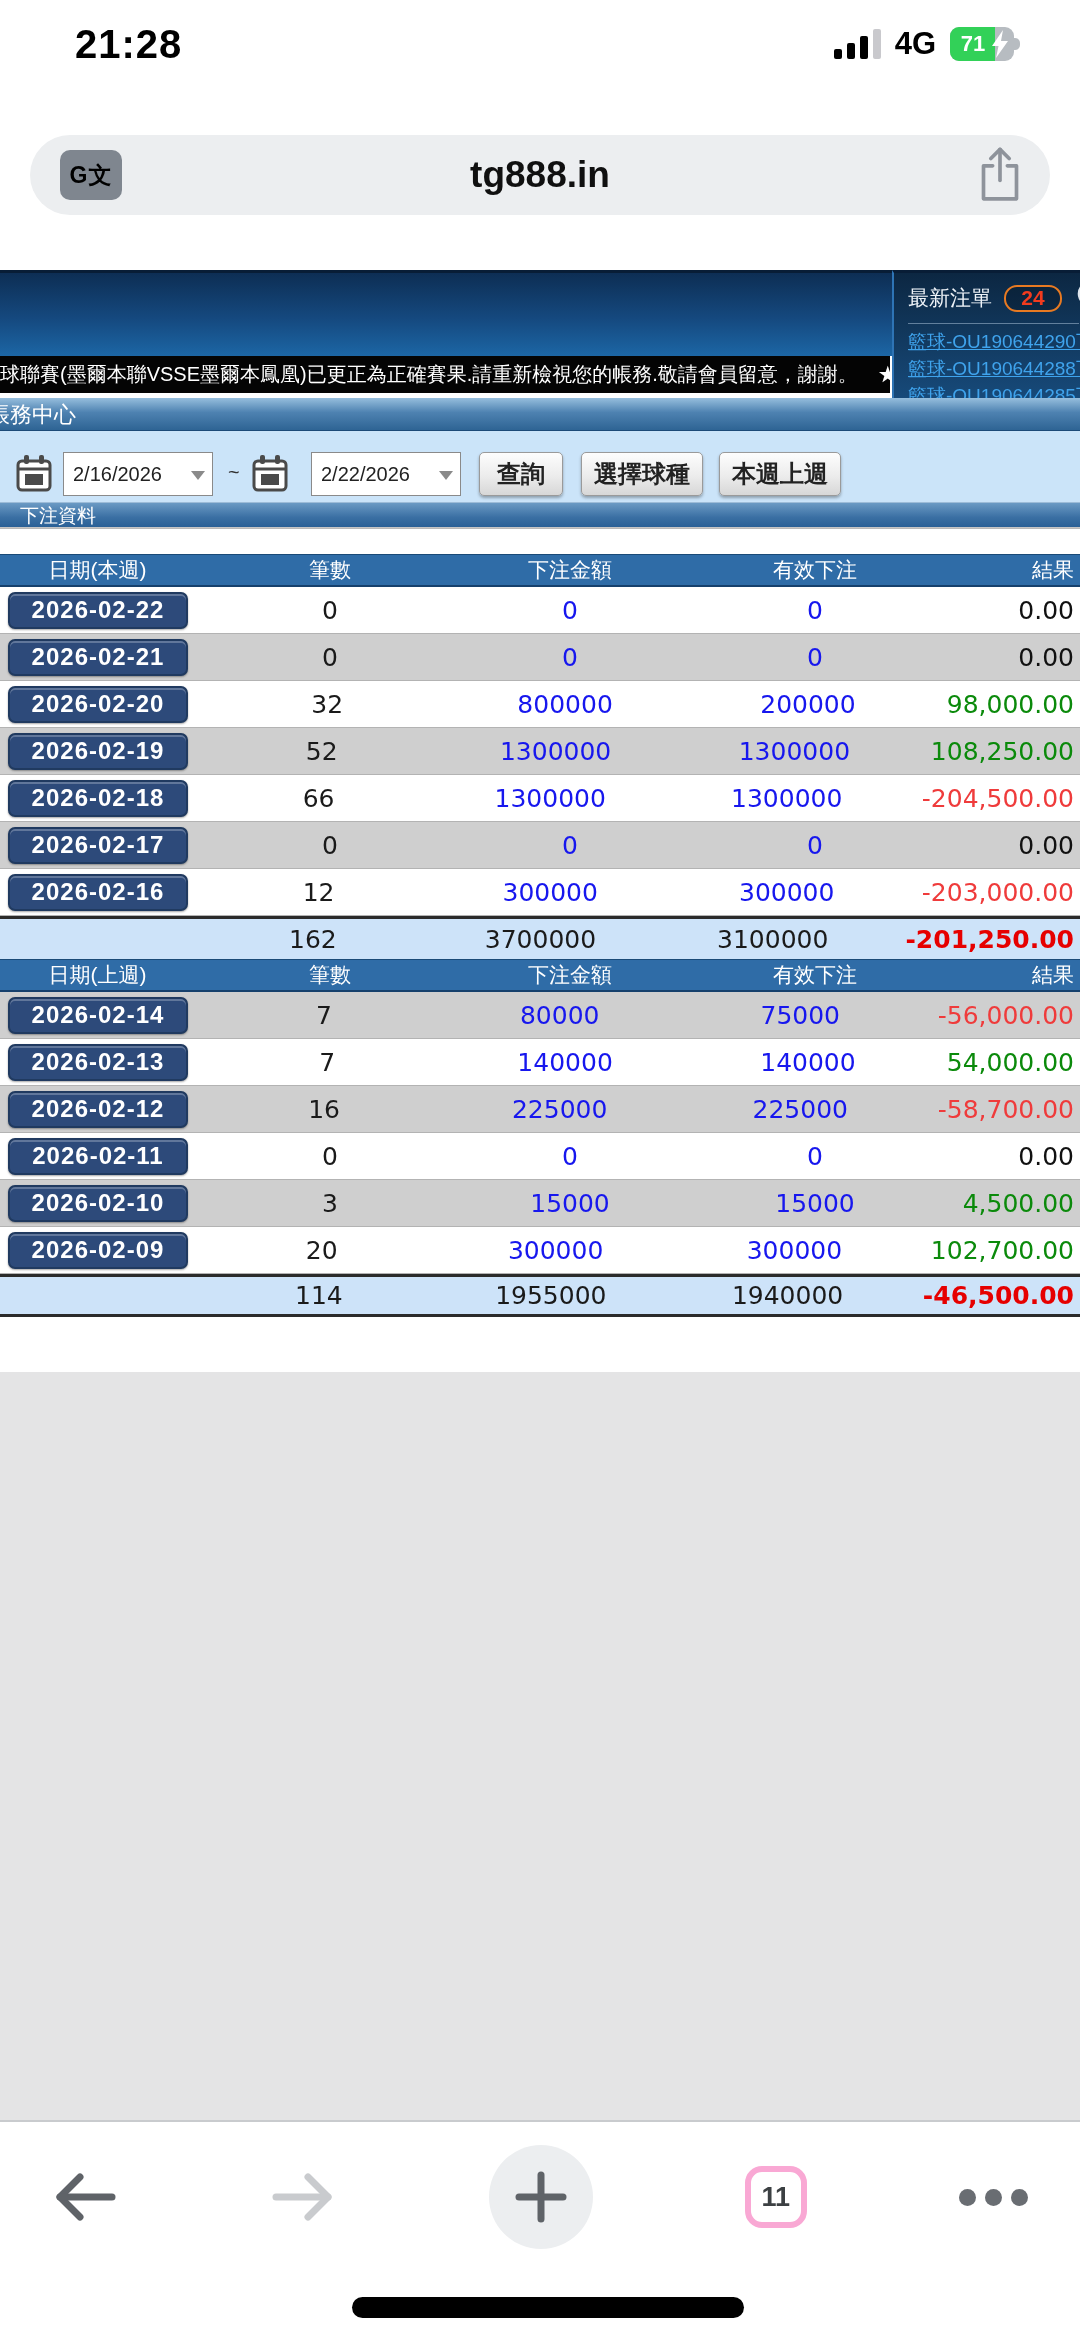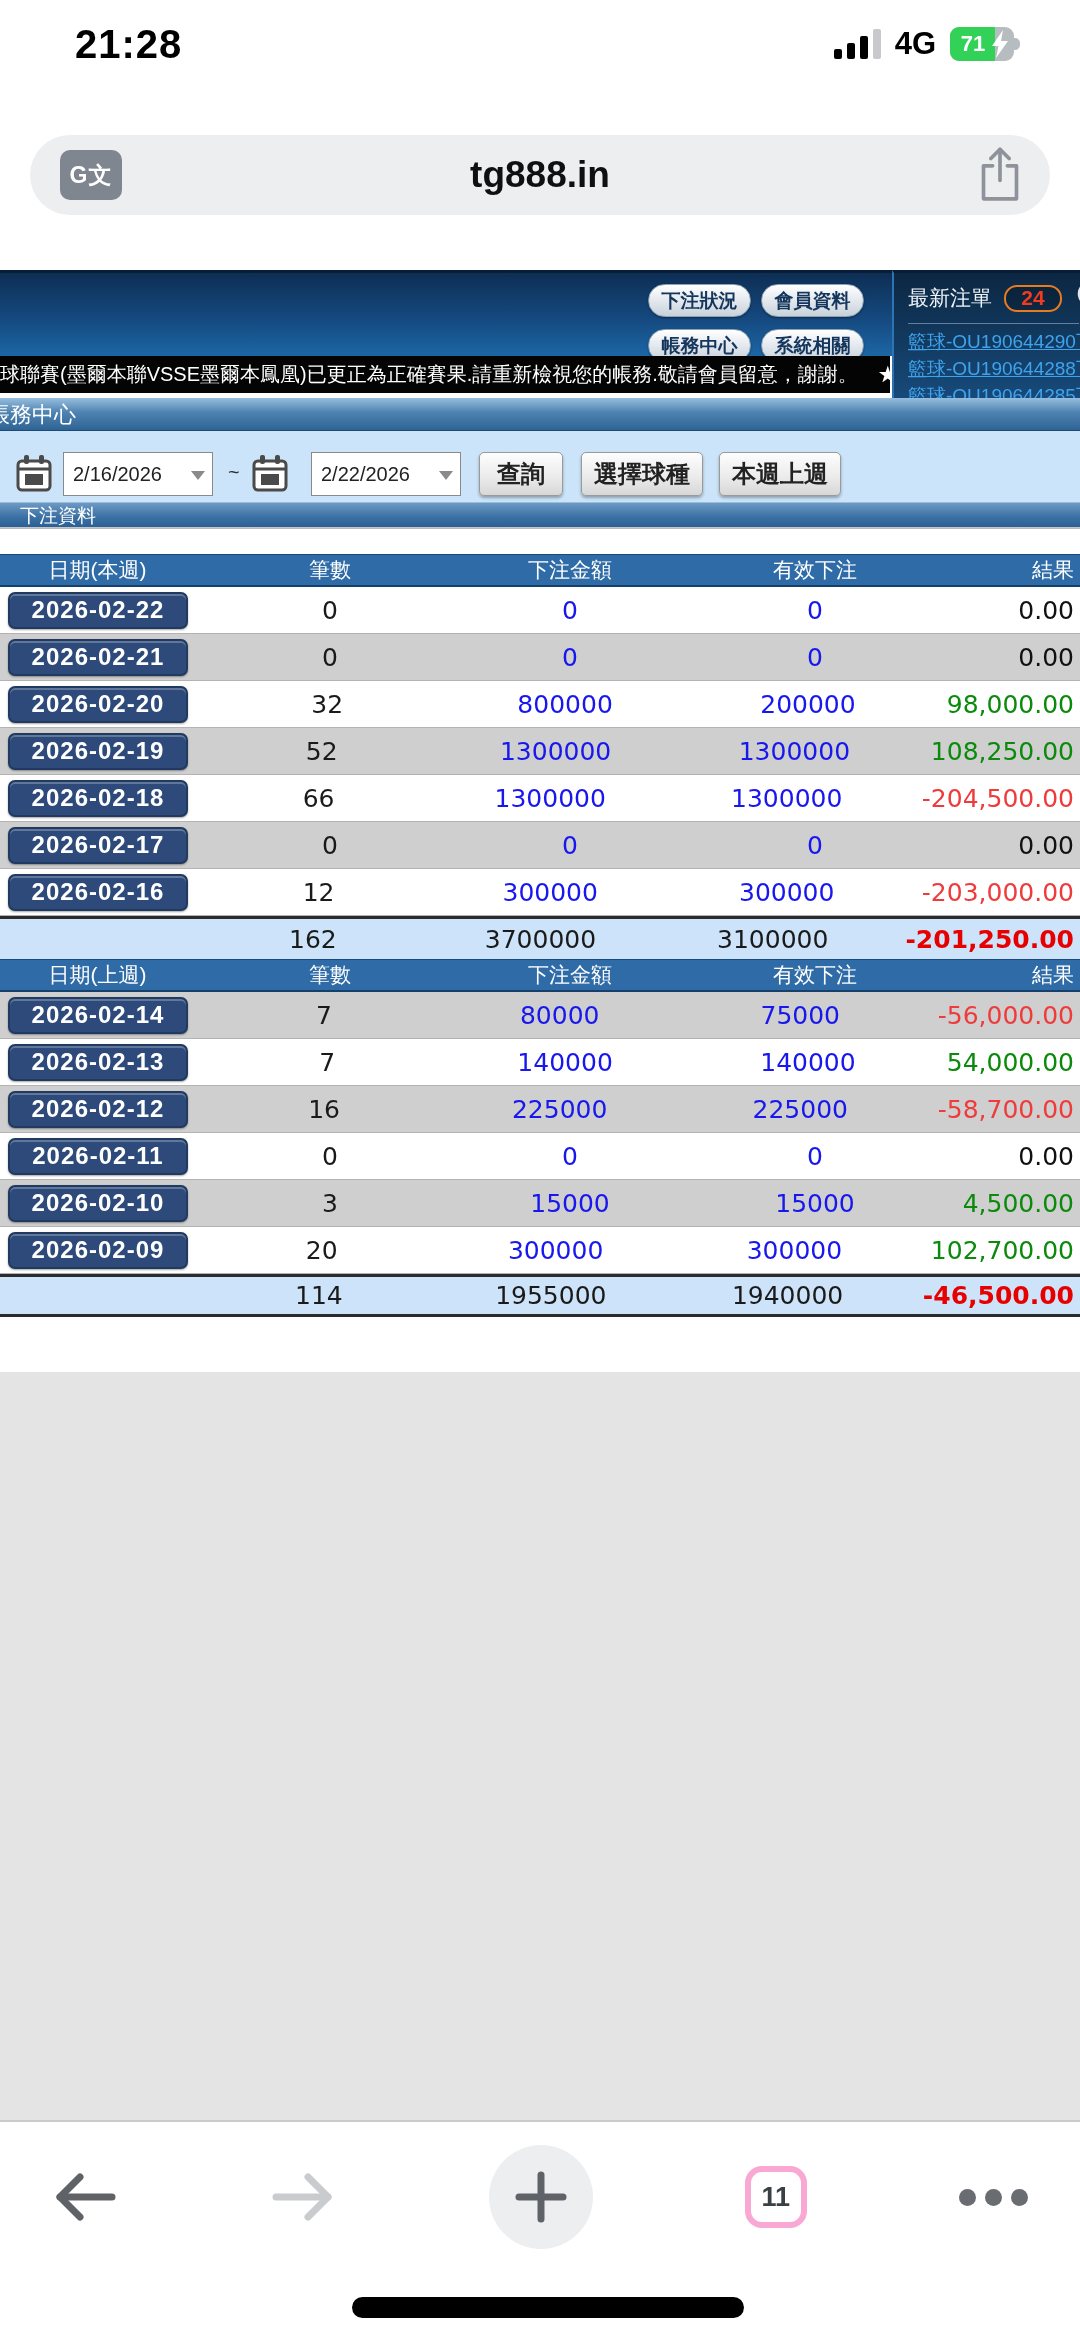--- a/index.html
+++ b/index.html
@@ -18,21 +18,21 @@
   .net-label { font-size:31px; font-weight:600; color:#000; }
   .battery { position:relative; width:72px; height:34px; }
   .bat-body { position:absolute; left:0; top:0; width:64px; height:34px; border-radius:9px; background:#b7bcc1; overflow:hidden; }
   .bat-fill { position:absolute; left:0; top:0; bottom:0; width:71%; background:#32d158; }
   .bat-num { position:absolute; left:0; top:0; width:46px; text-align:center; line-height:34px; font-size:22px; font-weight:bold; color:#fff; }
   .bolt { position:absolute; left:40px; top:3px; }
   .bat-tip { position:absolute; right:2px; top:11px; width:6px; height:12px; background:#b7bcc1; border-radius:0 5px 5px 0; }
 
   
   .url-pill { position:absolute; left:30px; top:135px; width:1020px; height:80px; background:#eceef0; border-radius:40px; }
-  .translate-icon { position:absolute; left:30px; top:15px; width:62px; height:50px; background:#7f868f; border-radius:10px; color:#ffffff; font-weight:bold; font-size:23px; display:flex; align-items:center; justify-content:center; letter-spacing:1px; }
+  .translate-icon { position:absolute; left:30px; top:15px; width:62px; height:50px; background:#7f868f; border-radius:10px; color:#000000; font-weight:bold; font-size:23px; display:flex; align-items:center; justify-content:center; letter-spacing:1px; }
   .url-text { position:absolute; left:0; right:0; top:0; text-align:center; line-height:80px; font-size:37px; font-weight:600; color:#101010; }
   .share-icon { position:absolute; right:28px; top:12px; }
 
   
   .site-header { position:absolute; top:270px; left:0; width:1080px; height:86px; background:linear-gradient(180deg,#0d2e54 0%,#15497f 55%,#1c66a5 100%); border-top:3px solid #081d36; }
   .menu { position:absolute; left:220px; top:0; height:83px; display:flex; align-items:center; gap:30px; }
   .menu-item { font-size:26px; font-weight:bold; color:#fff; cursor:pointer; }
   .menu-item:first-child { margin-right:12px; }
   .quick-buttons { position:absolute; left:648px; top:11px; width:216px; display:grid; grid-template-columns:1fr 1fr; gap:12px 10px; }
   .quick-btn { height:33px; border-radius:17px; background:linear-gradient(180deg,#ffffff 0%,#e6ebf0 45%,#c8d1da 100%); border:1px solid #8fa3b6; color:#14365c; font-size:19px; font-weight:bold; display:flex; align-items:center; justify-content:center; box-shadow:0 1px 2px rgba(0,0,0,.4); }
@@ -132,26 +132,20 @@
     <div class="share-icon">
       <svg width="44" height="56" viewBox="0 0 24 30" fill="none" stroke="#8e939b" stroke-width="2" stroke-linecap="round" stroke-linejoin="round">
         <path d="M8 10 H3 V28 H21 V10 H16"></path>
         <path d="M12 1 V18"></path>
         <path d="M7 6 L12 1 L17 6"></path>
       </svg>
     </div>
   </div>
 
   <div class="site-header">
-    <div class="quick-buttons">
-      <div class="quick-btn">下注狀況</div>
-      <div class="quick-btn">會員資料</div>
-      <div class="quick-btn">帳務中心</div>
-      <div class="quick-btn">系統相關</div>
-    </div>
   </div>
 
   <div class="latest-panel">
     <div class="latest-row">
       <div class="latest-title">最新注單</div>
       <div class="latest-count">24</div>
       <div>
         <svg width="30" height="30" viewBox="0 0 30 30" fill="none" stroke="#dfe6ee" stroke-width="3" stroke-linecap="round">
           <path d="M25 6 A11 11 0 1 0 27 15"></path>
             <path d="M25 2 v6 h-6"></path>

